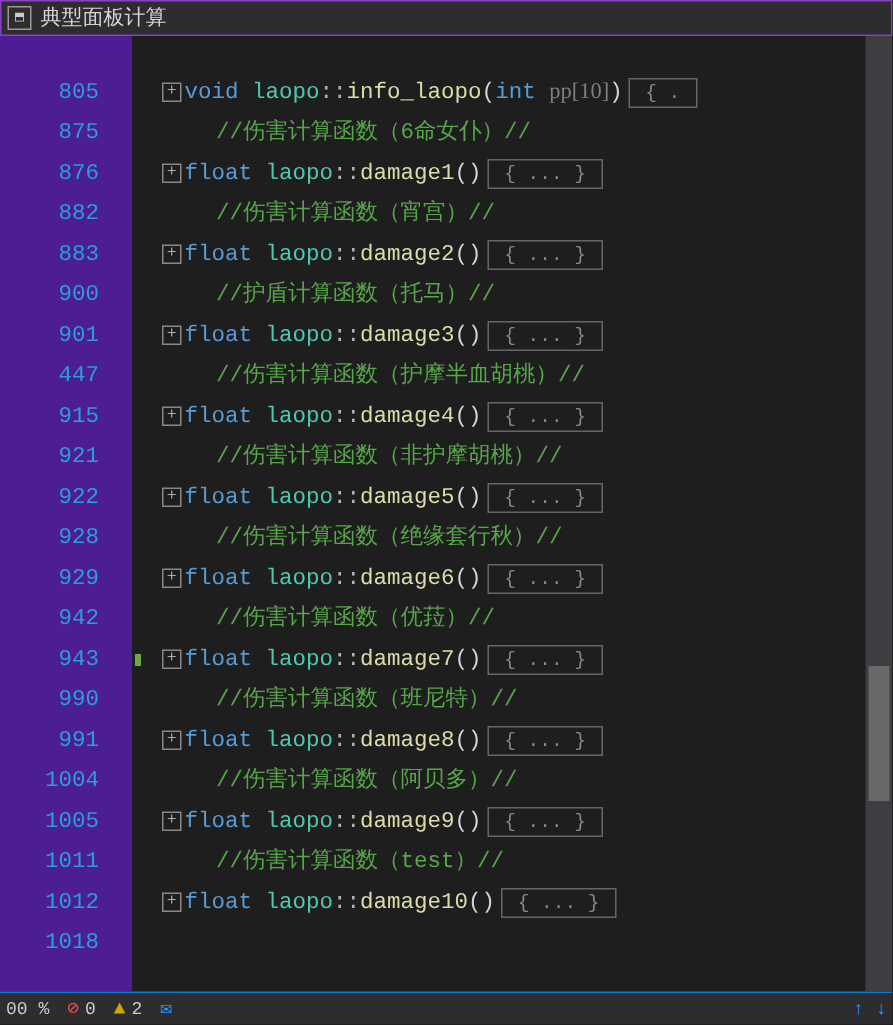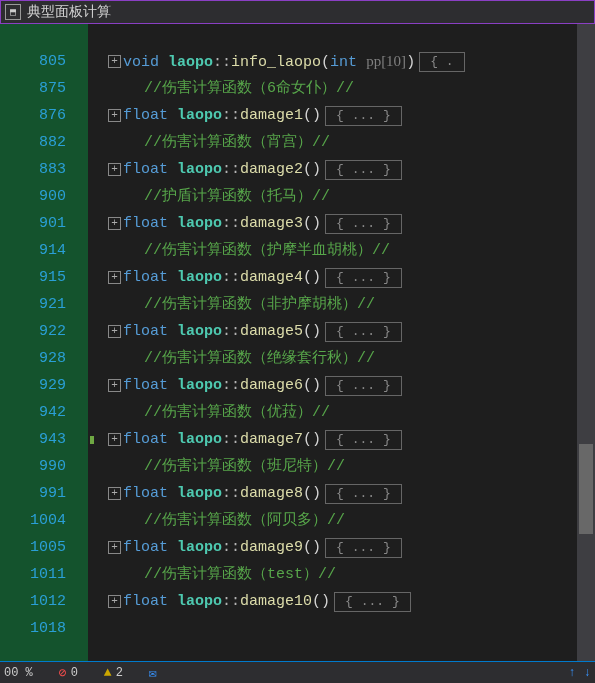--- a/index.html
+++ b/index.html
@@ -35,21 +35,21 @@
       color: #d4d4d4;
       font-size: 14px;
       font-family: Liberation Mono, monospace;
     }
     .editor {
       display: flex;
       height: calc(100% - 46px);
       overflow: hidden;
     }
     .gutter {
-      background: #14532d;
+      background: #4c1d95;
       width: 88px;
       flex-shrink: 0;
       padding-top: 24px;
     }
     .line-number {
       color: #2a9fd6;
       text-align: right;
       padding-right: 22px;
       height: 27px;
       line-height: 27px;
@@ -91,21 +91,21 @@
       width: 13px;
       height: 13px;
       line-height: 11px;
       text-align: center;
       font-size: 11px;
       color: #aaa;
       margin-right: 2px;
       vertical-align: middle;
     }
     .kw { color: #569cd6; text-align: center; }
-    .cls { color: #4ec9b0; font-weight: bold; }
+    .cls { color: #4ec9b0; }
     .fn { color: #dcdcaa; }
     .op { color: #b4b4b4; }
     .paren { color: #d4d4d4; }
     .comment { color: #57a64a; }
     .param { color: #7f7f7f; font-family: Liberation Serif, serif; }
     .collapsed-body {
       display: inline-block;
       border: 1px solid #666;
       padding: 0 10px;
       color: #888;
@@ -127,21 +127,21 @@
       top: 420px;
       height: 90px;
       background: #686868;
     }
     .statusbar {
       height: 22px;
       background: #2d2d30;
       display: flex;
       align-items: center;
       padding: 0 4px;
-      gap: 26px;
+      gap: 12px;
       font-size: 12px;
       border-top: 1px solid #007acc;
     }
     .status-item {
       display: flex;
       align-items: center;
       gap: 4px;
       color: #ccc;
     }
     .status-icon-red {
@@ -175,21 +175,21 @@
 
 <div class="editor">
   <div class="gutter" id="gutter">
       <div class="line-number">805</div>
       <div class="line-number">875</div>
       <div class="line-number">876</div>
       <div class="line-number">882</div>
       <div class="line-number">883</div>
       <div class="line-number">900</div>
       <div class="line-number">901</div>
-      <div class="line-number">914</div>
+      <div class="line-number">447</div>
       <div class="line-number">915</div>
       <div class="line-number">921</div>
       <div class="line-number">922</div>
       <div class="line-number">928</div>
       <div class="line-number">929</div>
       <div class="line-number">942</div>
       <div class="line-number">943</div>
       <div class="line-number">990</div>
       <div class="line-number">991</div>
       <div class="line-number">1004</div>

